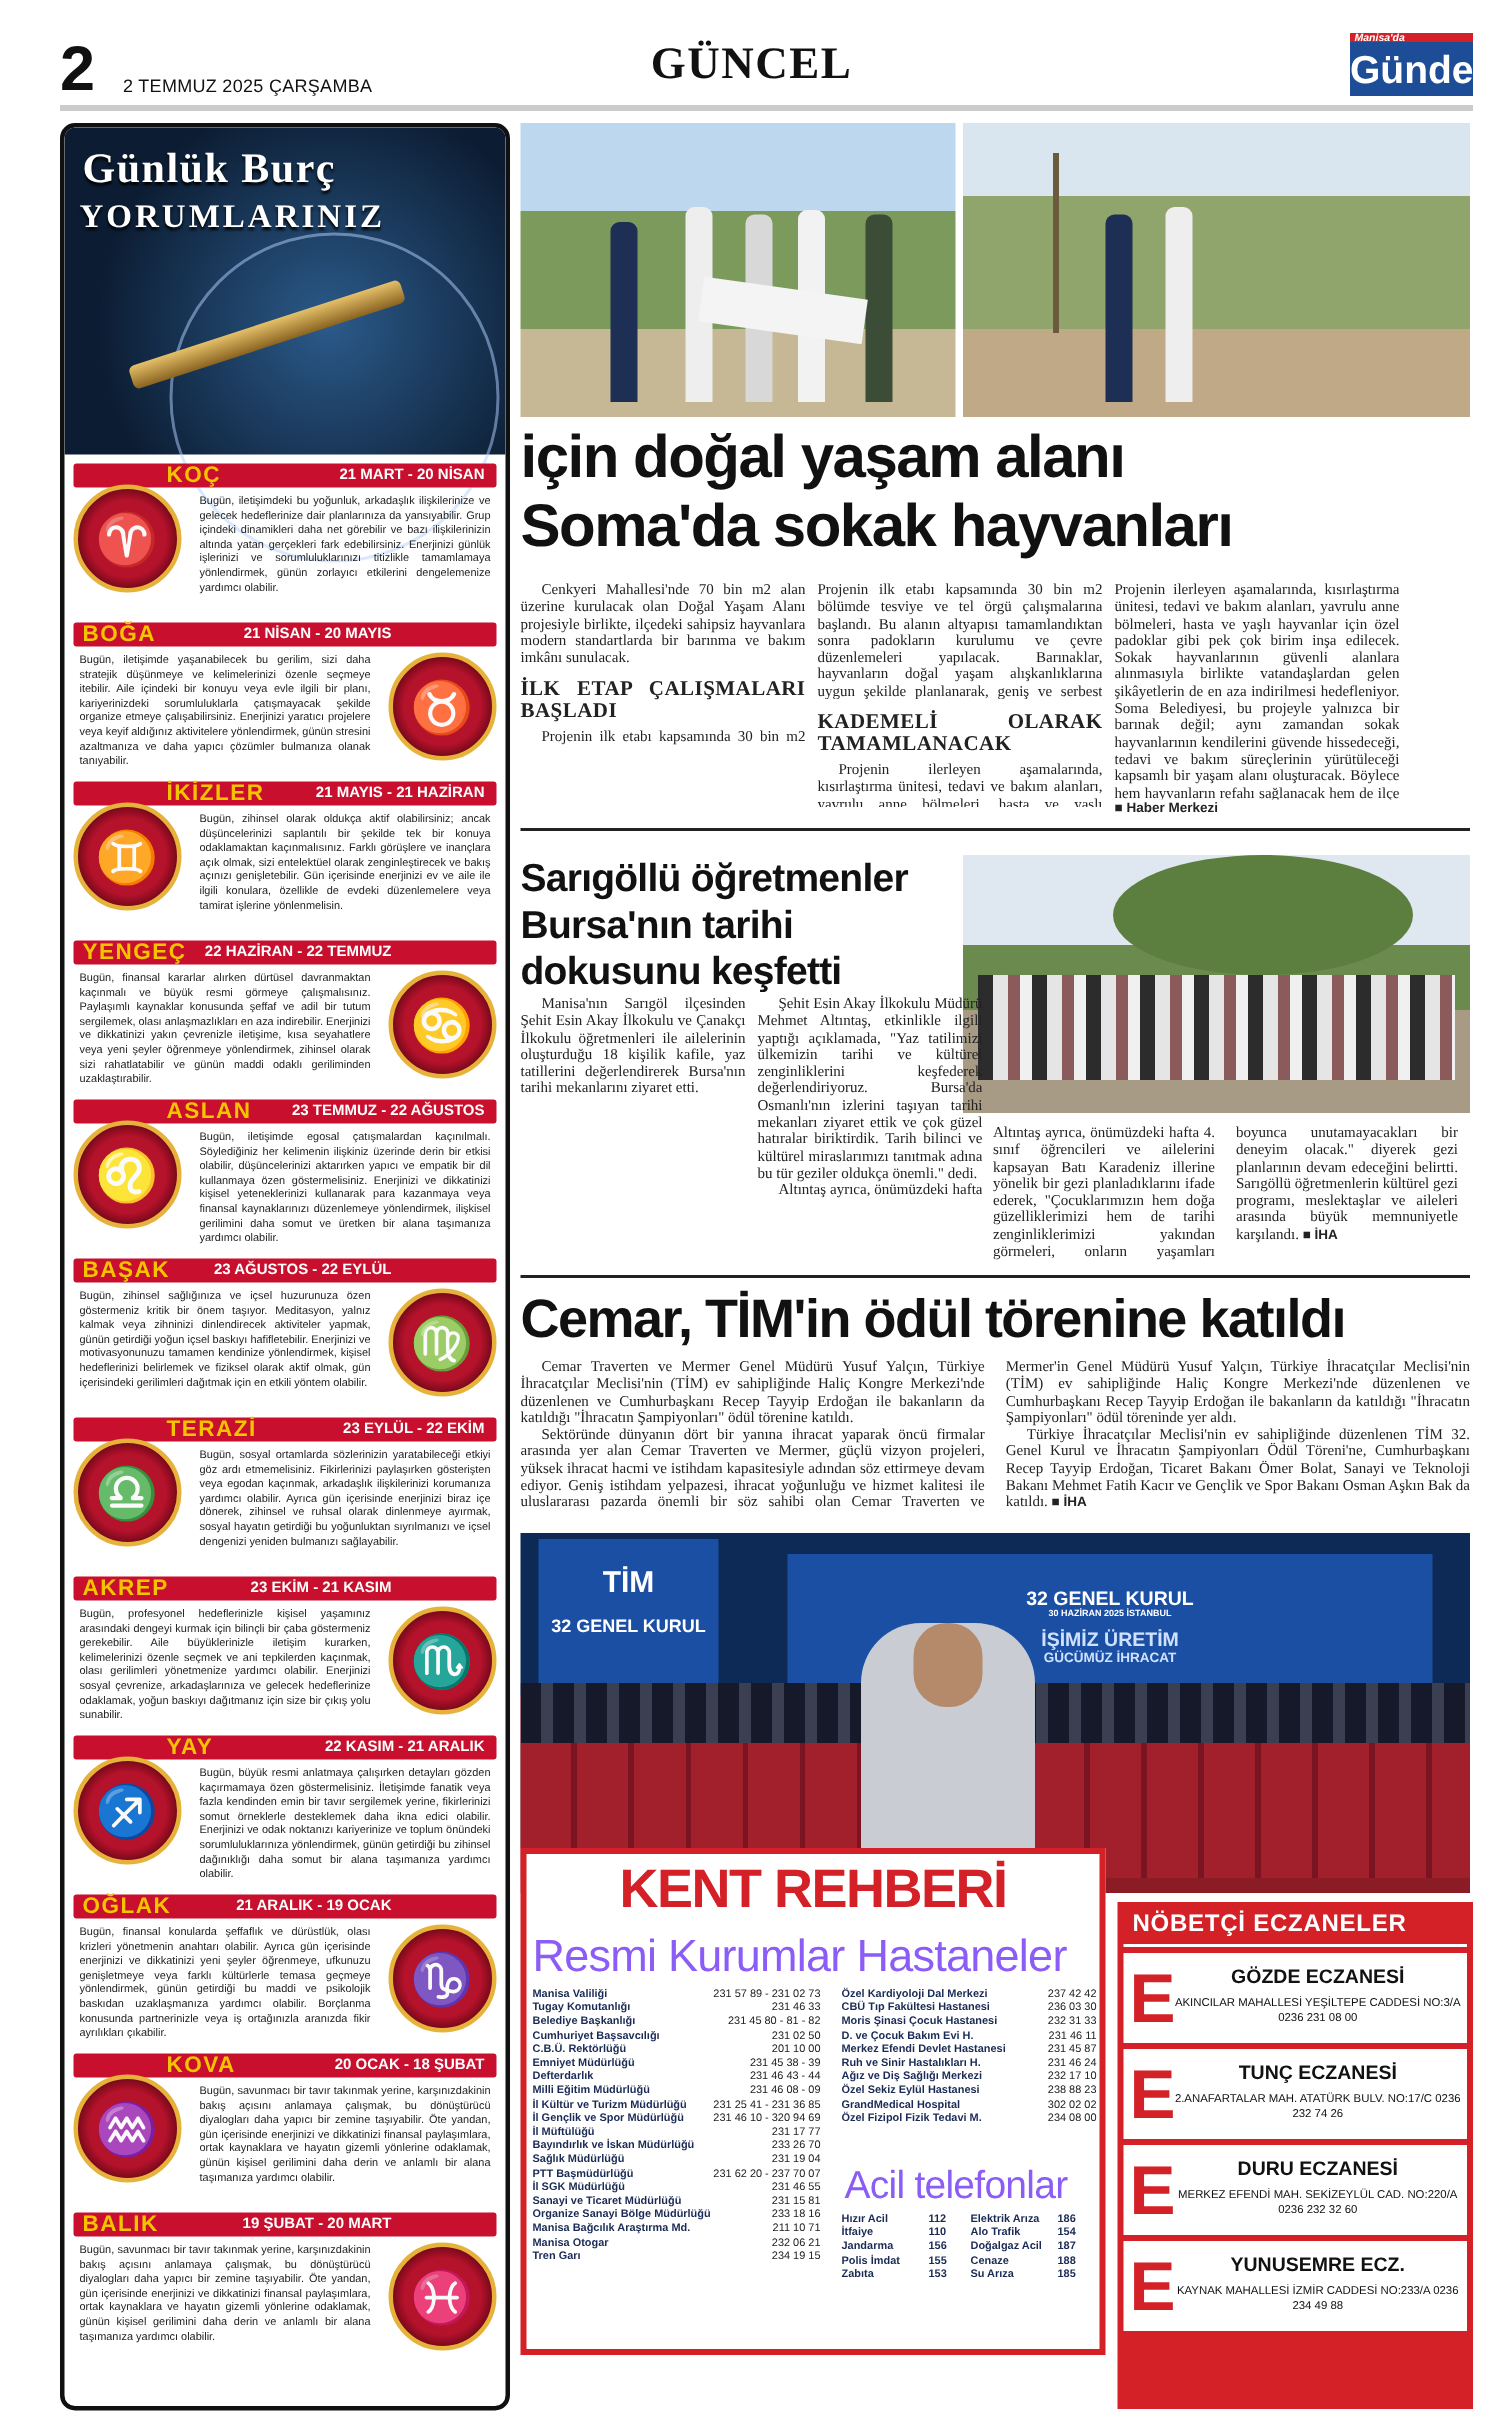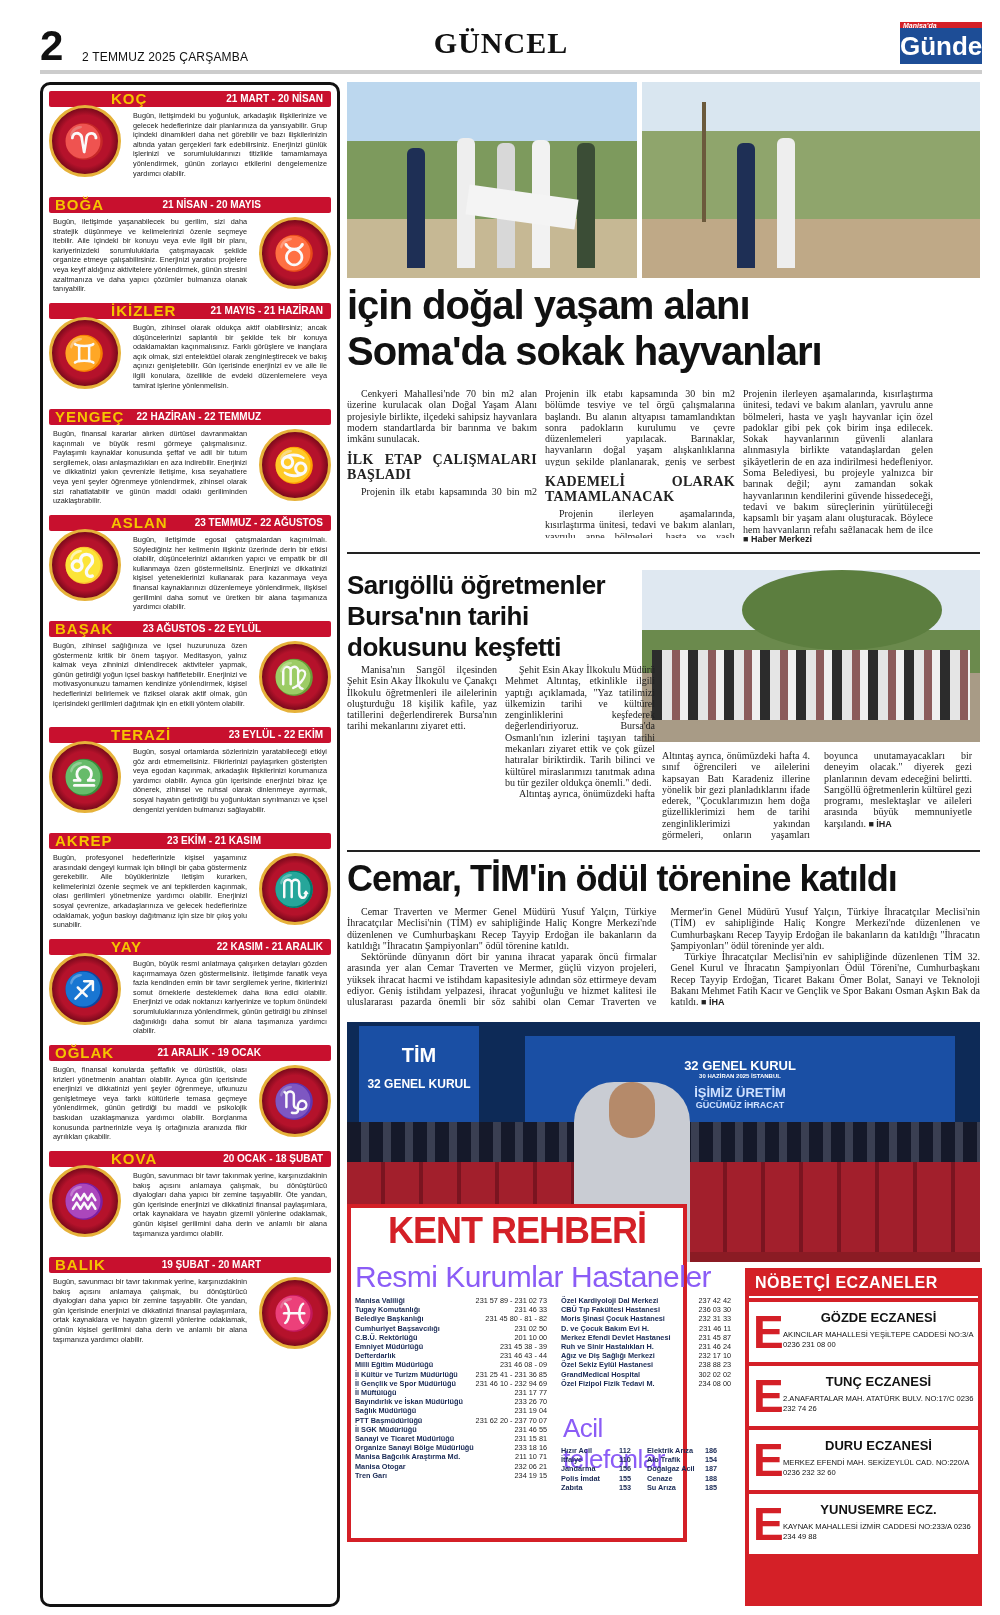--- a/index.html
+++ b/index.html
@@ -38,48 +38,54 @@
   .col p{text-indent:14px}
   .sub{font:bold 14px "Liberation Serif",serif;line-height:15px;margin:8px 0 4px;letter-spacing:.3px}
   .sig{font:bold 9px "Liberation Sans",sans-serif}
   .hr{position:absolute;height:2px;background:#222}
   .h2{position:absolute;left:347px;top:570px;width:290px;font:bold 26px "Liberation Sans",sans-serif;line-height:31px;letter-spacing:-.5px}
   .ph3{left:642px;top:570px;width:338px;height:172px;background:linear-gradient(#dfe8f1 0 35%,#6b8a4d 35% 60%,#a89b86 60%)}
   .ph4{left:347px;top:1022px;width:633px;height:240px;background:linear-gradient(#0d2a57 0 45%,#8b1b24 45%)}
   .screen{position:absolute;background:#1a4fa4;color:#cfe1ff;font:bold 12px "Liberation Sans",sans-serif;text-align:center}
 
   
-  .kent{position:absolute;left:347px;top:1204px;width:340px;height:338px;border:4px solid #d42027;background:#fff}
+  .kent{position:absolute;left:347px;top:1232px;width:390px;height:338px;border:4px solid #d42027;background:#fff}
   .kent .title{position:absolute;left:0;right:0;top:2px;text-align:center;font:bold 36px "Liberation Sans",sans-serif;color:#d42027;letter-spacing:-1px}
   .kent .h{position:absolute;font:30px "Liberation Sans",sans-serif;color:#8b5cf6;letter-spacing:-.5px}
   .tbl{position:absolute;font:bold 7.3px "Liberation Sans",sans-serif;line-height:9.2px;color:#1a2a55}
   .tbl .row{display:flex;justify-content:space-between}
   .tbl .row span:last-child{font-weight:normal;color:#222}
   .acil{position:absolute;left:210px;top:238px;width:170px;font:bold 7.3px "Liberation Sans",sans-serif;line-height:9.2px;color:#1a2a55;display:grid;grid-template-columns:58px 28px 58px 20px}
 
   
   .ecz{position:absolute;left:745px;top:1268px;width:237px;height:338px;background:#d42027;padding:4px}
   .ecz .title{color:#fff;font:bold 16px "Liberation Sans",sans-serif;letter-spacing:.5px;padding:2px 0 4px 6px;border-bottom:2px solid #fff}
   .ph-item{position:relative;height:60px;background:#fff;margin-top:4px;margin-left:0}
   .ph-item .e{position:absolute;left:4px;top:4px;width:26px;height:52px;color:#d42027;font:bold 46px "Liberation Sans",sans-serif;line-height:52px}
   .ph-item .n{position:absolute;left:34px;right:4px;top:8px;text-align:center;font:bold 13px "Liberation Sans",sans-serif;color:#111}
-  .ph-item .a{position:absolute;left:34px;right:4px;top:28px;font:7.6px "Liberation Sans",sans-serif;line-height:10px;color:#111}
+  .ph-item .a{position:absolute;left:34px;right:4px;top:28px;text-align:center;font:7.6px "Liberation Sans",sans-serif;line-height:10px;color:#111}
 </style>
 </head>
 <body>
 
 <div class="hdr">
   <div class="pnum">2</div>
   <div class="pdate">2 TEMMUZ 2025 ÇARŞAMBA</div>
   <div class="section">GÜNCEL</div>
   <div class="logo"><small>Manisa'da</small><span>Gündem</span></div>
 </div>
 <div class="rule"></div>
 
 <div class="horo">
+  <div class="horo-banner">
+    <div class="wheel"></div>
+    <div class="spyglass"></div>
+    <div class="t1">Günlük Burç</div>
+    <div class="t2">YORUMLARINIZ</div>
+  </div>
   <div id="signs">
       <div class="sign l">
         <div class="bar"></div>
      <div class="name">KOÇ</div>
      <div class="dates">21 MART - 20 NİSAN</div>
      <div class="medal">♈</div>
      <div class="txt">Bugün, iletişimdeki bu yoğunluk, arkadaşlık ilişkilerinize ve gelecek hedeflerinize dair planlarınıza da yansıyabilir. Grup içindeki dinamikleri daha net görebilir ve bazı ilişkilerinizin altında yatan gerçekleri fark edebilirsiniz. Enerjinizi günlük işlerinizi ve sorumluluklarınızı titizlikle tamamlamaya yönlendirmek, günün zorlayıcı etkilerini dengelemenize yardımcı olabilir.</div>
       </div>
       <div class="sign r">
         <div class="bar"></div>
@@ -270,21 +276,21 @@
       <div class="row">
         <span>Milli Eğitim Müdürlüğü</span>
         <span>231 46 08 - 09</span>
       </div>
       <div class="row">
         <span>İl Kültür ve Turizm Müdürlüğü</span>
         <span>231 25 41 - 231 36 85</span>
       </div>
       <div class="row">
         <span>İl Gençlik ve Spor Müdürlüğü</span>
-        <span>231 46 10 - 232 94 69</span>
+        <span>231 46 10 - 320 94 69</span>
       </div>
       <div class="row">
         <span>İl Müftülüğü</span>
         <span>231 17 77</span>
       </div>
       <div class="row">
         <span>Bayındırlık ve İskan Müdürlüğü</span>
         <span>233 26 70</span>
       </div>
       <div class="row">

